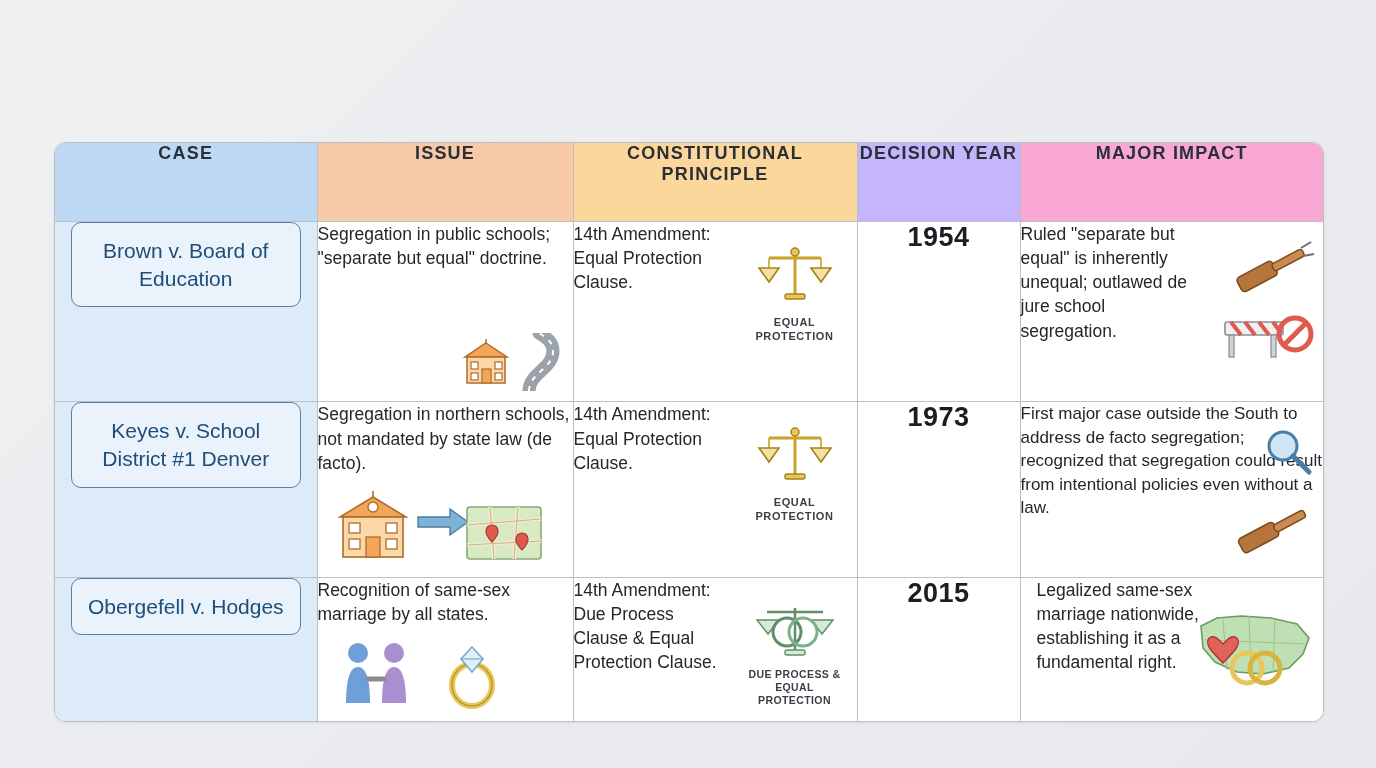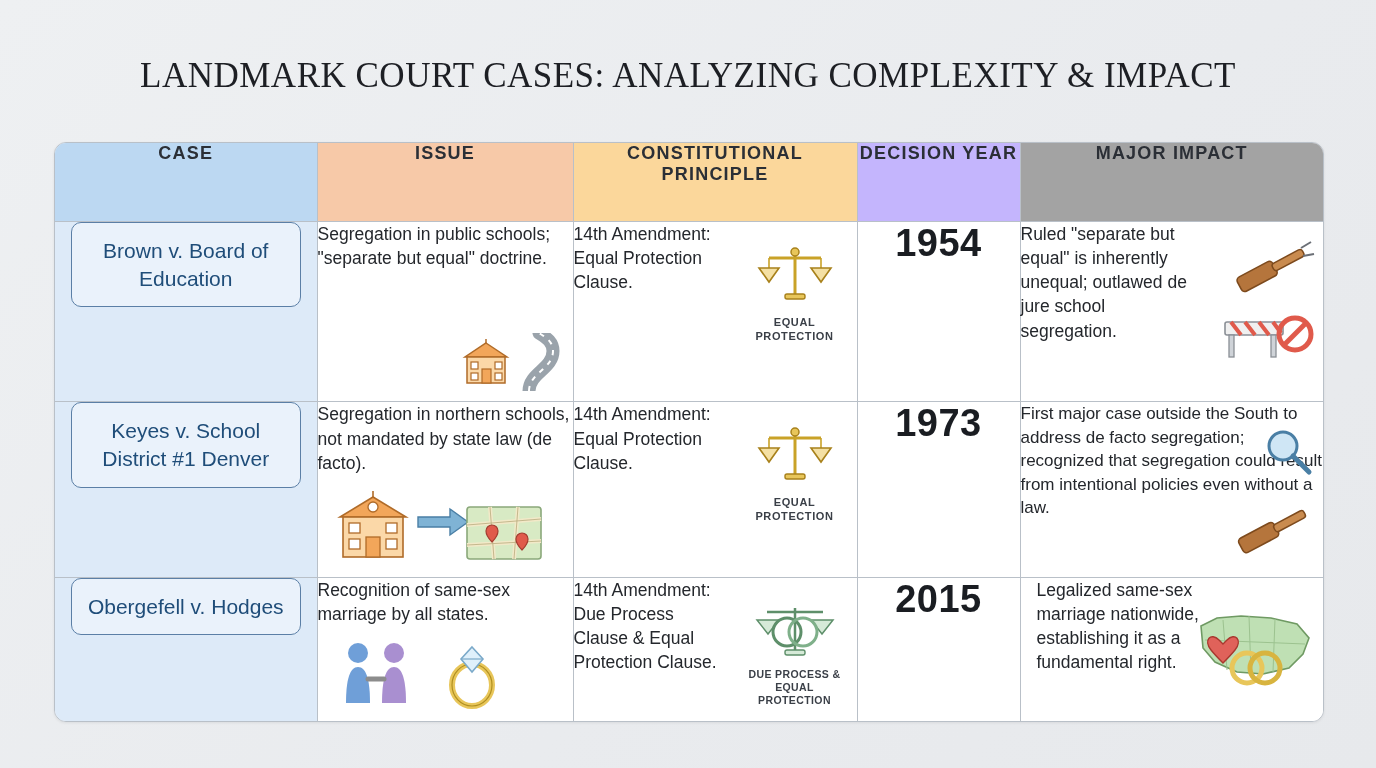--- a/index.html
+++ b/index.html
@@ -64,21 +64,21 @@
     font-size: 18px;
     font-weight: bold;
     letter-spacing: 1.2px;
     color: #2b2f36;
     font-family: "Liberation Sans", sans-serif;
   }
   .hd-case   { background: #bcd8f2; }
   .hd-issue  { background: #f7c9a8; }
   .hd-princ  { background: #fbd79b; }
   .hd-year   { background: #c4b5fd; }
-  .hd-impact { background: #a3a3a3; }
+  .hd-impact { background: #f9a8d4; }
 
   .col-case   { width: 262px; }
   .col-issue  { width: 256px; }
   .col-princ  { width: 284px; }
   .col-year   { width: 163px; }
   .col-impact { width: 303px; }
 
   td.cell-case {
     background: #ddeaf8;
     vertical-align: middle;
@@ -106,21 +106,21 @@
     color: #24272c;
     white-space: pre-line;
   }
   .body-text.small { font-size: 17px; }
   td.cell-year {
     background: #ffffff;
     vertical-align: middle;
     text-align: center;
   }
   .year {
-    font-size: 38px;
+    font-size: 27px;
     font-weight: bold;
     color: #1a1d22;
     letter-spacing: 0.5px;
   }
 
   
   .icon-abs { position: absolute; }
 
   
   .r1-school { right: 58px; bottom: 8px; }
@@ -171,21 +171,20 @@
     color: #3a3f47;
     line-height: 1.25;
     text-align: center;
   }
 </style>
 </head>
 <body>
 
 <div class="page">
 
-  <div class="title">LANDMARK COURT CASES: ANALYZING COMPLEXITY &amp; IMPACT</div>
 
   <div class="table-wrap">
     <table class="grid">
       <colgroup>
         <col class="col-case">
           <col class="col-issue">
           <col class="col-princ">
           <col class="col-year">
           <col class="col-impact">
       </colgroup>

